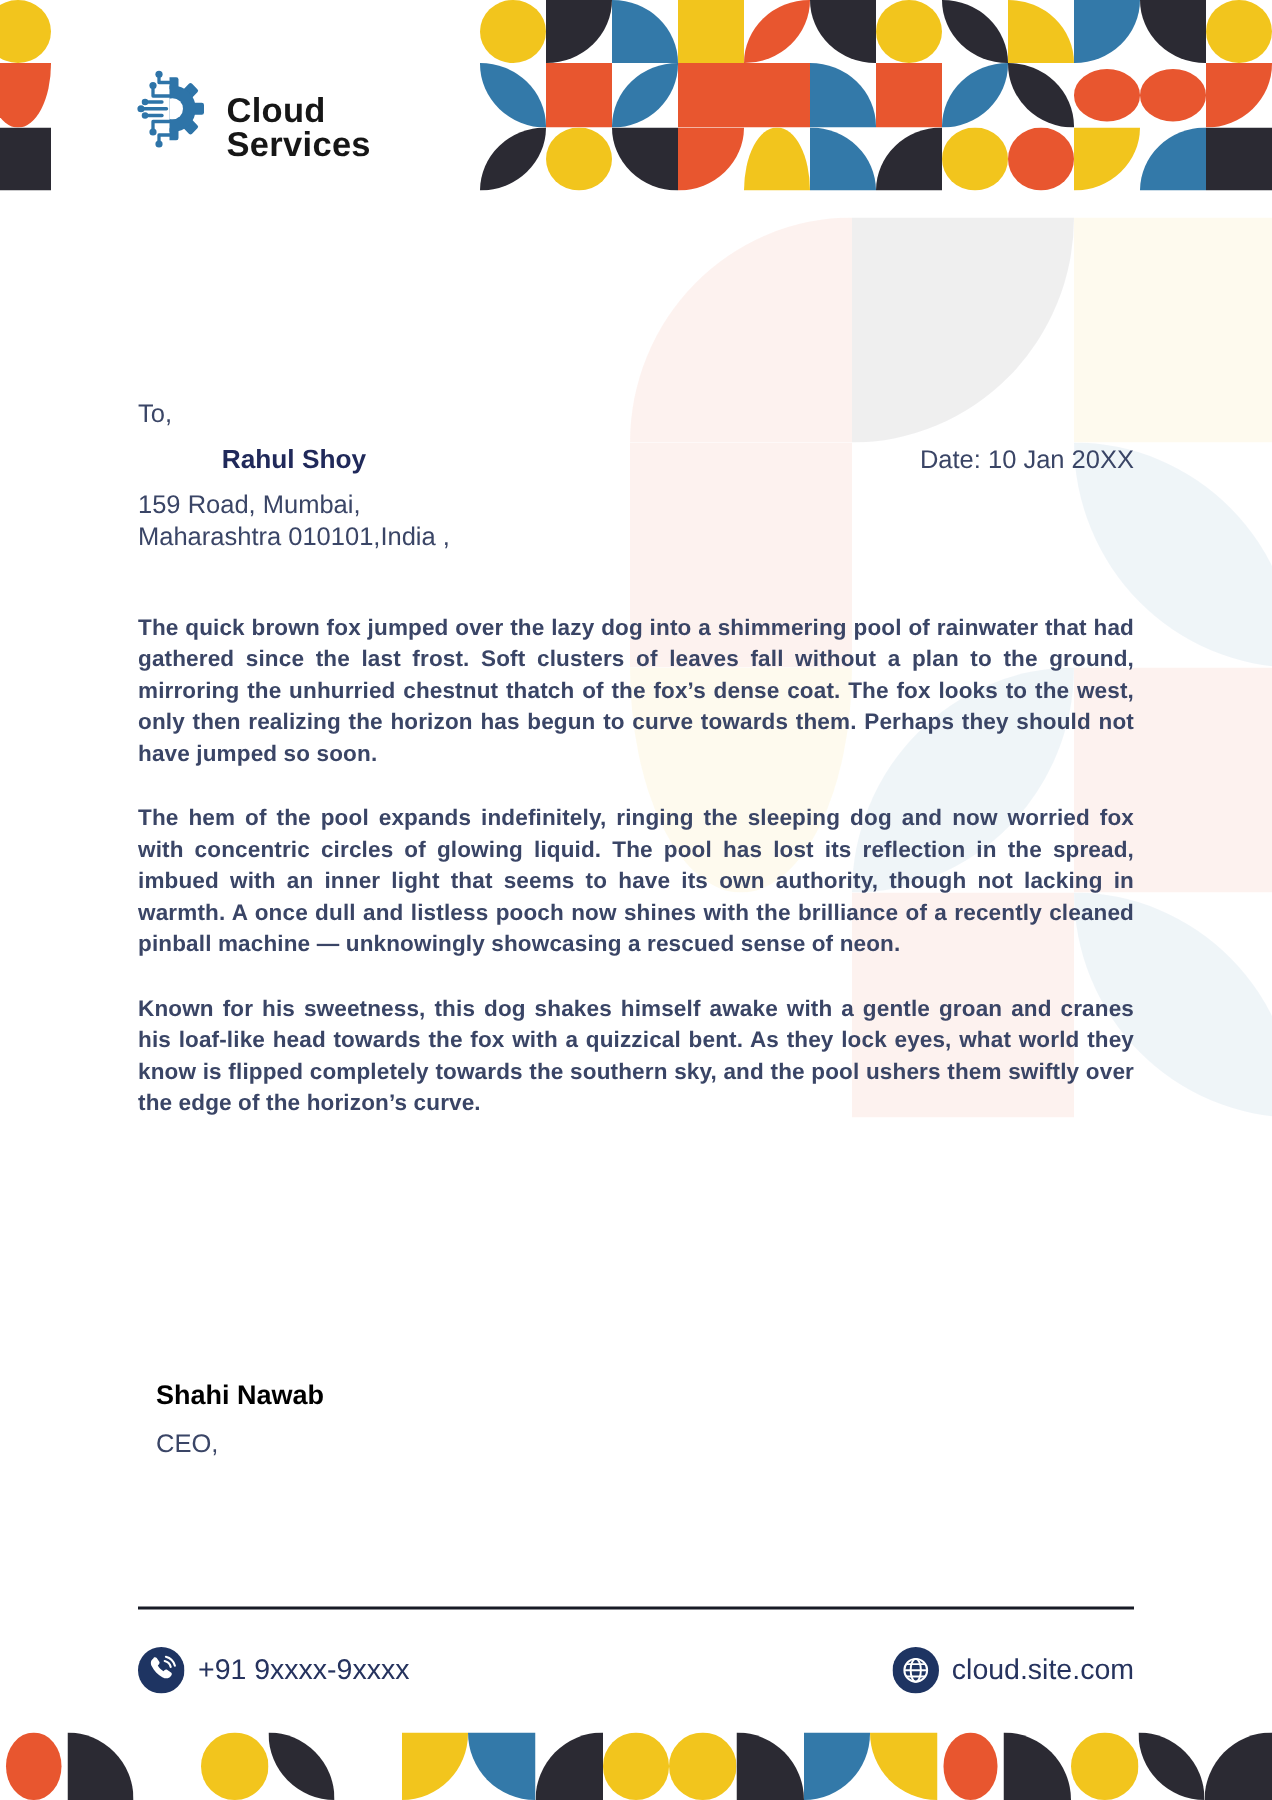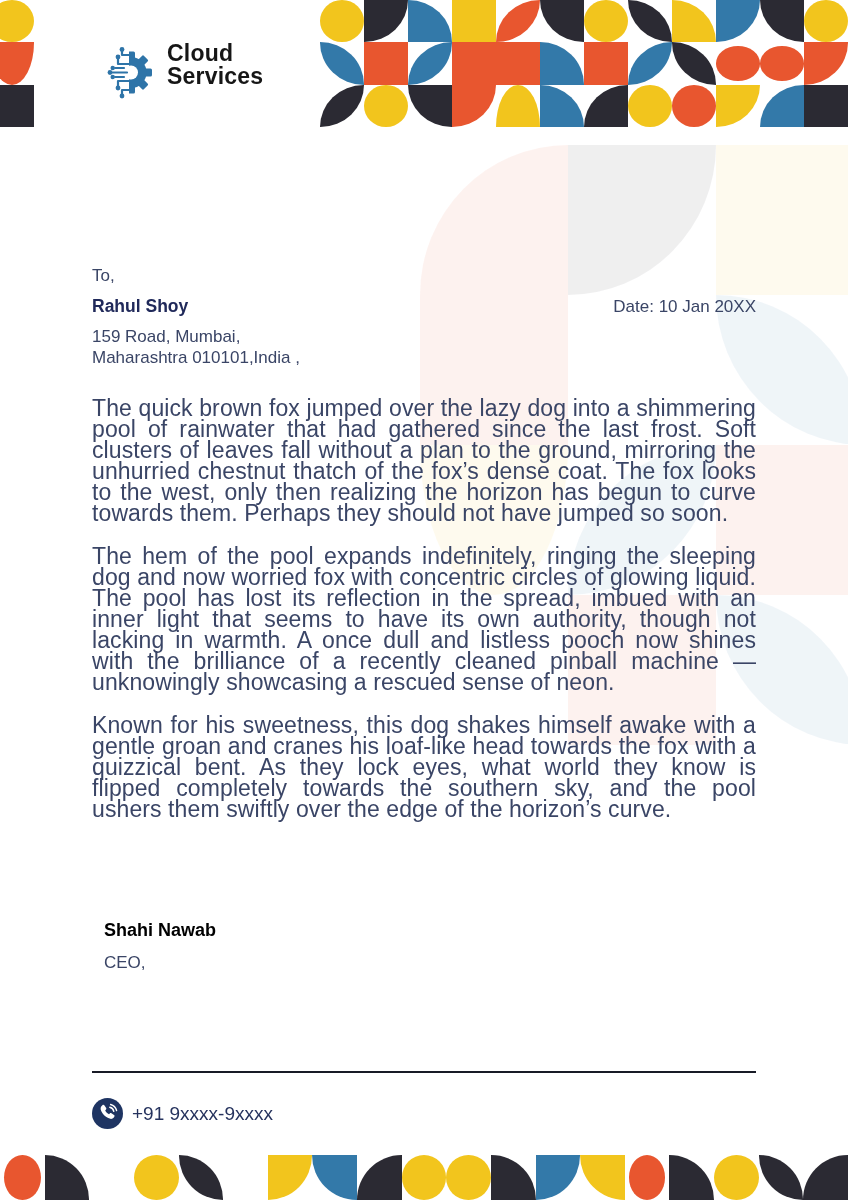--- a/index.html
+++ b/index.html
@@ -19,30 +19,30 @@
   .qbr{border-radius:100% 0 0 0;}
   .leafb{border-radius:0 100% 0 100%;}
   .leafa{border-radius:100% 0 100% 0;}
   .ellipse{border-radius:50%;top:9%;bottom:9%;}
   .ellipsev{border-radius:50%;left:9%;right:9%;}
   .halfb{border-radius:0 0 50% 50% / 0 0 100% 100%;}
   .halft{border-radius:50% 50% 0 0 / 100% 100% 0 0;}
   .squareS{}
   #watermark{opacity:.07;}
   
-  .logo{position:absolute;left:104px;top:42px;display:flex;align-items:flex-start;gap:9px;}
+  .logo{position:absolute;left:88px;top:42px;display:flex;align-items:flex-end;gap:9px;}
   .logo-text{font-weight:800;color:#161616;font-size:23px;line-height:23px;letter-spacing:.2px;}
   
   .info-block{position:absolute;left:92px;top:266px;color:#3A4566;font-size:17px;}
   .salutation{margin:0 0 10px 0;}
-  .recipient-name{margin:0 0 9px 0;font-weight:700;font-size:17.5px;color:#20295A;}
+  .recipient-name{margin:0 0 9px 0;font-weight:700;font-size:17.5px;color:#20295A;text-align:center;}
   .addr{margin:0;line-height:21px;}
   .date{position:absolute;right:92px;top:297px;color:#3A4566;font-size:17px;}
-  .body-text{position:absolute;left:92px;top:398px;width:664px;color:#3A4566;
-    font-size:23px;line-height:21px;text-align:justify;letter-spacing:.1px;}
+  .body-text{position:absolute;left:92px;top:408px;width:664px;color:#3A4566;
+    font-size:15px;line-height:21px;text-align:justify;letter-spacing:.1px;font-weight:bold;}
   .body-text p{margin:0 0 22px 0;}
   .signature{position:absolute;left:92px;top:920px;}
   .sig-name{font-weight:800;font-size:18px;color:#000000;margin:0 0 4px 12px;}
   .sig-title{font-size:17px;color:#3A4566;margin:12px;}
   
   .rule{position:absolute;left:92px;top:1071px;width:664px;height:2px;background:#181B26;}
   .contacts{position:absolute;left:92px;top:1098px;width:664px;display:flex;
     justify-content:space-between;align-items:center;}
   .contact{display:flex;align-items:center;gap:9px;color:#26335E;font-size:19px;}
   .cicon{width:31px;height:31px;flex:0 0 31px;}
@@ -281,20 +281,35 @@
       <span class="cicon">
         <svg width="31" height="31" viewBox="0 0 31 31">
           <circle cx="15.5" cy="15.5" r="15.5" fill="#1E3462"></circle>
           <path fill="#ffffff" d="M10.2 7.6c-1.6 1.1-2.1 3-1 5.3 1.5 3.1 3.9 5.6 7 7.2 2.6 1.3 4.4.9 5.6-.6l.5-.7c.4-.6.3-1.4-.3-1.8l-2.6-1.8c-.5-.3-1.2-.3-1.6.2l-.8.8c-1.6-.9-2.9-2.2-3.8-3.8l.8-.9c.4-.5.5-1.1.2-1.6l-1.7-2.5c-.4-.6-1.3-.8-1.9-.4z"></path>
           <path stroke="#ffffff" stroke-width="1.4" fill="none" stroke-linecap="round" d="M17.8 9.3a5.4 5.4 0 0 1 4 4"></path>
           <path stroke="#ffffff" stroke-width="1.4" fill="none" stroke-linecap="round" d="M18.6 6.5a8.4 8.4 0 0 1 6 6"></path>
         </svg>
       </span>
       <span>+91 9xxxx-9xxxx</span>
     </div>
+    <div class="contact">
+      <span class="cicon">
+        <svg width="31" height="31" viewBox="0 0 31 31">
+          <circle cx="15.5" cy="15.5" r="15.5" fill="#1E3462"></circle>
+          <g stroke="#ffffff" stroke-width="1.3" fill="none">
+            <circle cx="15.5" cy="15.5" r="7.6"></circle>
+            <ellipse cx="15.5" cy="15.5" rx="3.4" ry="7.6"></ellipse>
+            <line x1="7.9" y1="15.5" x2="23.1" y2="15.5"></line>
+            <line x1="9" y1="11.4" x2="22" y2="11.4"></line>
+            <line x1="9" y1="19.6" x2="22" y2="19.6"></line>
+          </g>
+        </svg>
+      </span>
+      <span>cloud.site.com</span>
+    </div>
   </div>
 
   <div class="band" style="left: 0px; bottom: 0px; grid-template-columns: repeat(19, 44.63px); grid-auto-rows: 45px;">
       <div class="tile">
         <div class="shape ellipsev" style="background: rgb(232, 86, 47);"></div>
       </div>
       <div class="tile">
         <div class="shape qbl" style="background: rgb(43, 42, 51);"></div>
       </div>
       <div class="tile"></div>

